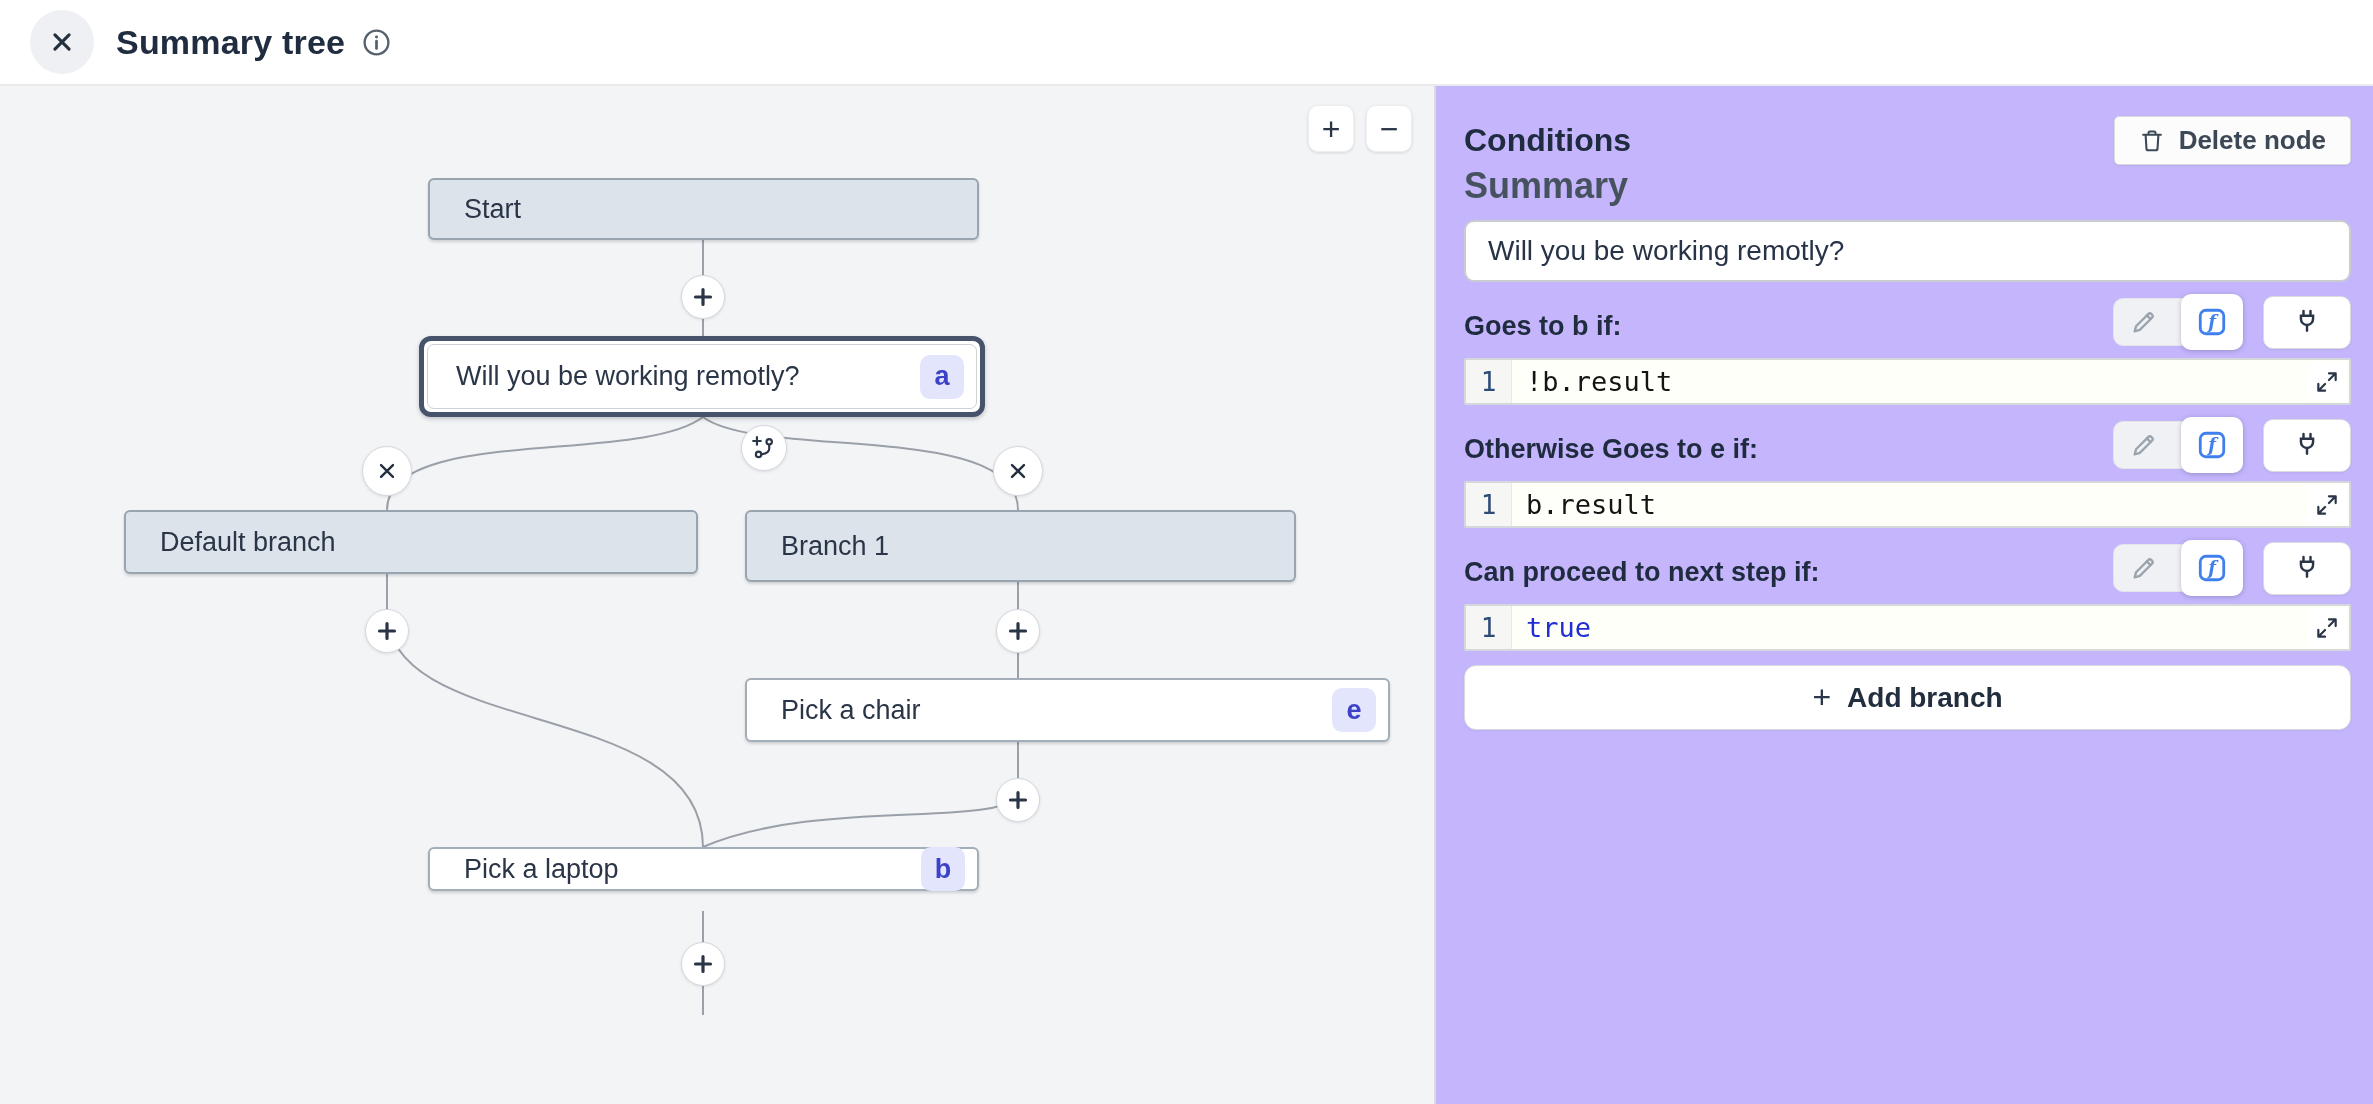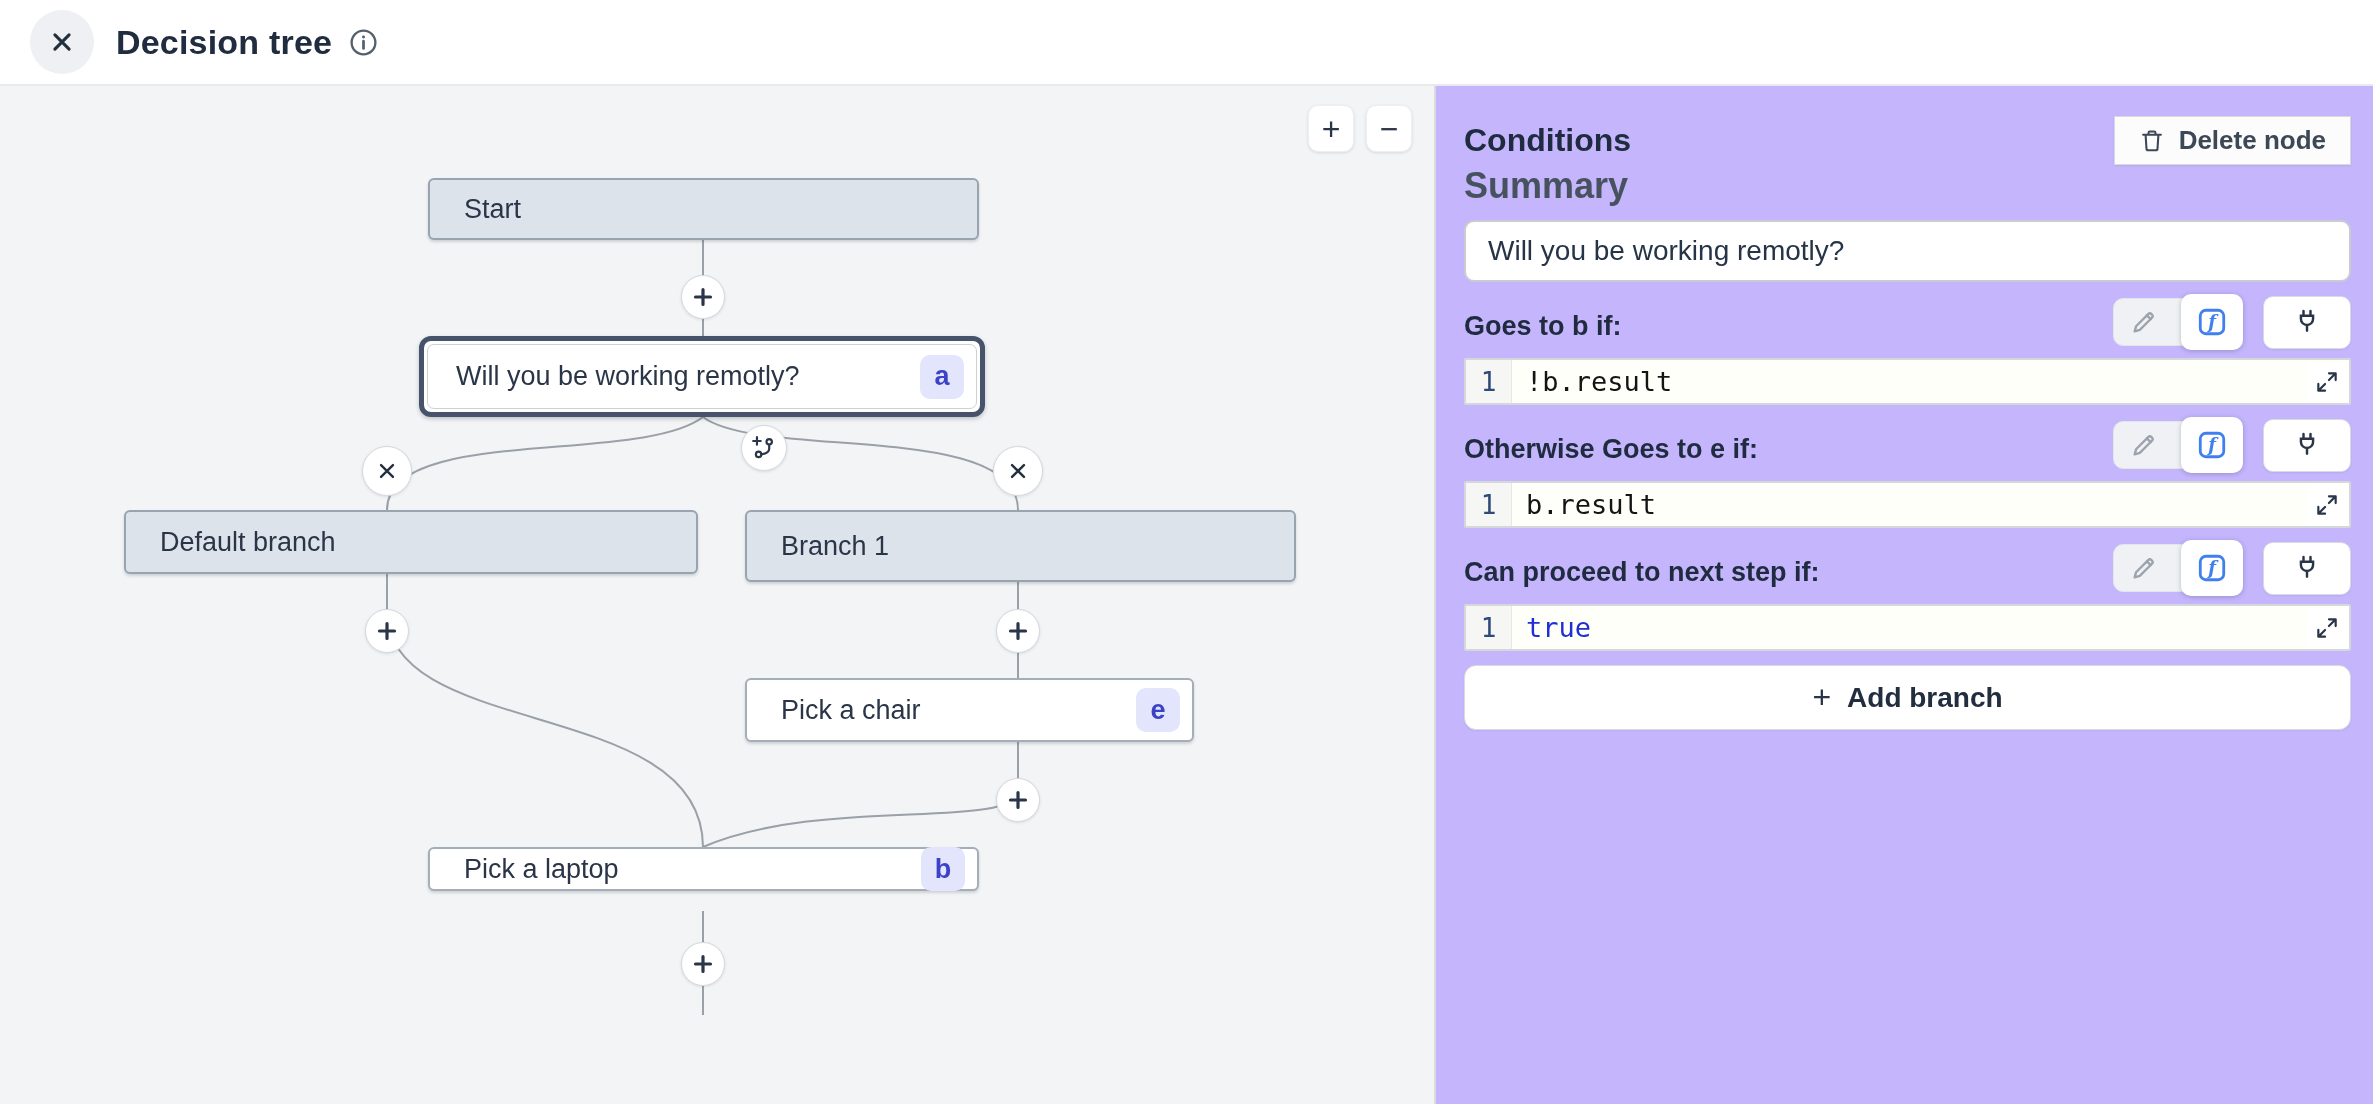--- a/index.html
+++ b/index.html
@@ -21,21 +21,21 @@
   .edges { position:absolute; left:0; top:0; }
 
   
   .node { position:absolute; display:flex; align-items:center; font-size:27px; color:#2a3547;
           border-radius:6px; padding-left:34px; box-shadow:0 2px 3px rgba(40,50,60,.18); cursor:pointer; }
   .node.terminal { background:#dde3eb; border:2px solid #98a4b0; }
   .node.step { background:#ffffff; border:2px solid #a4aeb8; }
   .node-start   { left:428px; top:92px;  width:551px; height:62px; }
   .node-default { left:124px; top:424px; width:574px; height:64px; }
   .node-branch1 { left:745px; top:424px; width:551px; height:72px; }
-  .node-chair   { left:745px; top:592px; width:449px; height:64px; }
+  .node-chair   { left:745px; top:592px; width:645px; height:64px; }
   .node-laptop  { left:428px; top:761px; width:551px; height:44px; }
   .node-end     { left:428px; top:929px; width:551px; height:62px; }
 
   .node-selected { position:absolute; left:419px; top:250px; width:566px; height:81px;
                    background:#fff; border:5px solid #46536b; border-radius:12px; padding:3px;
                    box-shadow:0 2px 4px rgba(40,50,60,.25); cursor:pointer; }
   .node-selected .inner { width:100%; height:100%; border:1px solid #ccd1d7; border-radius:7px;
                           display:flex; align-items:center; padding-left:28px; font-size:27px; color:#2a3547; }
 
   .badge { margin-left:auto; margin-right:12px; min-width:44px; height:44px; border-radius:10px;
@@ -58,21 +58,21 @@
   .zoom-controls { position:absolute; top:19px; right:22px; display:flex; gap:12px; }
   .zoom-btn { width:46px; height:47px; background:#fff; border:1px solid #eceef0; border-radius:10px;
               font-size:32px; font-weight:400; color:#2a3547; display:flex; align-items:center;
               justify-content:center; box-shadow:0 1px 3px rgba(40,50,60,.14); cursor:pointer; line-height:1; }
 
   
   .panel { flex:1; background:#c4b5fd; padding:30px 22px 0 28px; }
   .panel-top { display:flex; align-items:center; justify-content:space-between; }
   .panel-title { font-size:32px; font-weight:700; color:#1f2b3e; }
   .delete-btn { display:flex; align-items:center; gap:14px; height:49px; padding:0 24px;
-                background:#fcfcfd; border:1px solid #d7dade; border-radius:0;
+                background:#fcfcfd; border:1px solid #d7dade; border-radius:5px;
                 font-family:"Liberation Sans",sans-serif; font-size:26px; font-weight:600; color:#3d4856;
                 box-shadow:0 1px 2px rgba(40,50,60,.08); cursor:pointer; }
   .summary-label { font-size:36px; color:#47525f;font-weight:bold; }
   .summary-input { margin-top:13px; width:100%; height:62px; border:2px solid #c9cdd2; border-radius:10px;
                    padding:0 22px; font-family:"Liberation Sans",sans-serif; font-size:28px; color:#273347;
                    background:#fff; outline:none; }
 
   .cond-head { display:flex; align-items:flex-end; justify-content:space-between; margin-top:12px; min-height:56px; }
   .cond-head:first-of-type { margin-top:17px; }
   .cond-label { font-size:27px; font-weight:700; color:#1f2b3e; padding-bottom:8px; }
@@ -112,21 +112,21 @@
 <div class="app">
 
   <div class="header">
     <button class="close-btn">
       <span>
         <svg width="34" height="34" viewBox="0 0 24 24" fill="none" stroke="#242f3e" stroke-width="2.2" stroke-linecap="round">
             <path d="M7 7l10 10M17 7L7 17"></path>
           </svg>
       </span>
     </button>
-    <div class="page-title">Decision tree</div>
+    <div class="page-title">Summary tree</div>
     <span class="info-icon">
       <svg width="31" height="31" viewBox="0 0 24 24" fill="none" stroke="#55606d" stroke-width="1.8">
           <circle cx="12" cy="12" r="9.2"></circle>
           <circle cx="12" cy="7.8" r="1.15" fill="#55606d" stroke="none"></circle>
           <path d="M12 11v5.6" stroke-width="2.1" stroke-linecap="round"></path>
         </svg>
     </span>
   </div>
 
   <div class="main">

